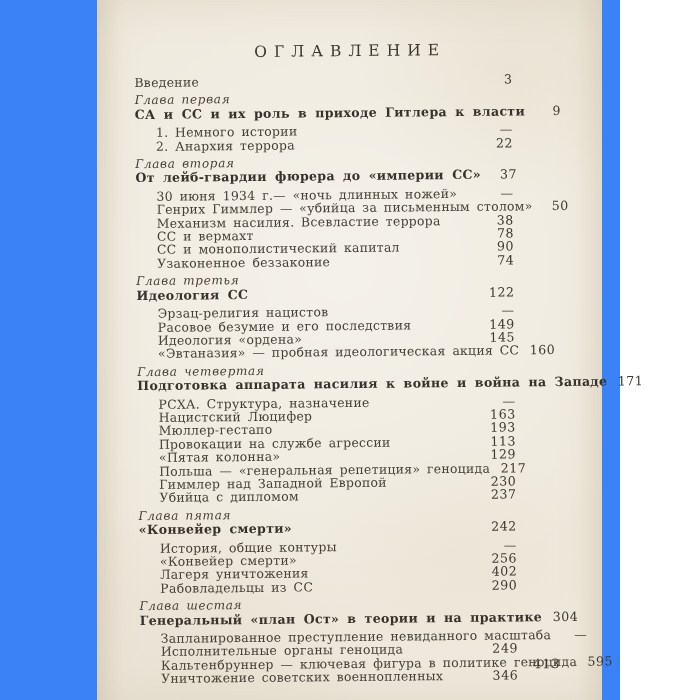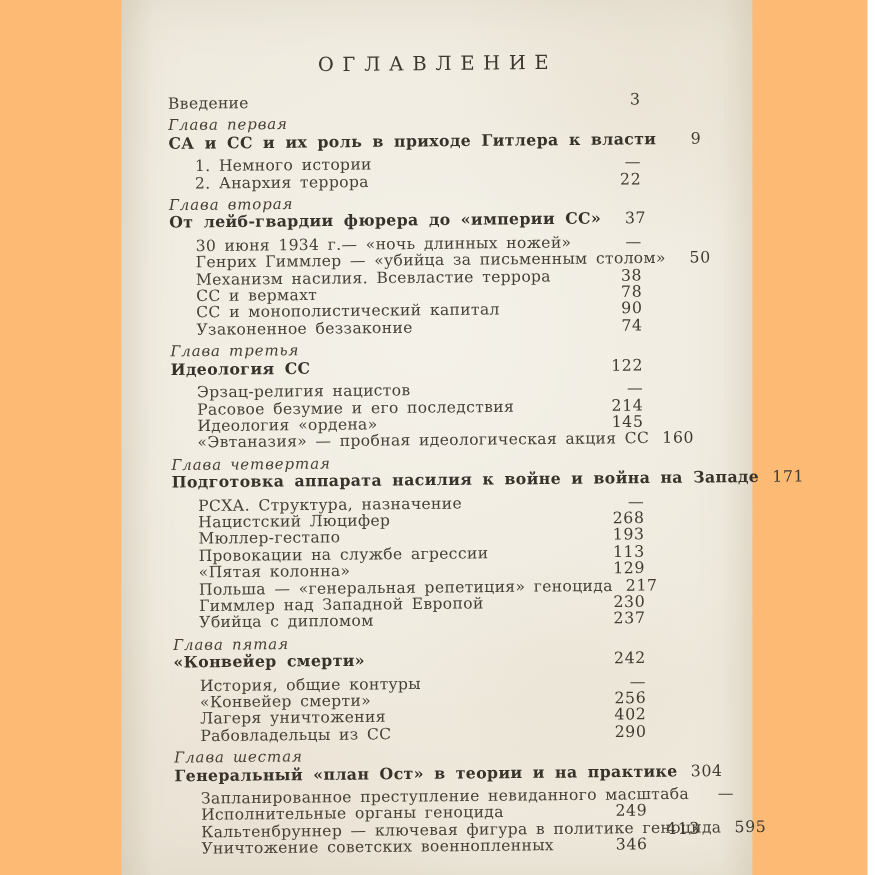--- a/index.html
+++ b/index.html
@@ -6,23 +6,23 @@
     margin: 0;
     padding: 0;
     width: 700px;
     height: 700px;
     overflow: hidden;
     background: #ffffff;
     font-family: "DejaVu Serif", "Liberation Serif", serif;
   }
   .stage {
     position: relative;
-    width: 694px;
+    width: 620px;
     height: 700px;
-    background: #fdba74;
+    background: #3b82f6;
   }
   
   .photo {
     position: absolute;
     left: 97px;
     top: 0;
     width: 505px;
     height: 700px;
     background:
       radial-gradient(120% 85% at 48% 38%, rgba(255,255,255,0.38), rgba(255,255,255,0) 60%),
@@ -173,21 +173,21 @@
               <span class="label">Идеология СС</span>
               <span class="pagenum">122</span>
             </div>
             <div class="items">
               <div class="row item">
                 <span class="label">Эрзац-религия нацистов</span>
                 <span class="pagenum">—</span>
               </div>
               <div class="row item">
                 <span class="label">Расовое безумие и его последствия</span>
-                <span class="pagenum">214</span>
+                <span class="pagenum">149</span>
               </div>
               <div class="row item">
                 <span class="label">Идеология «ордена»</span>
                 <span class="pagenum">145</span>
               </div>
               <div class="row item">
                 <span class="label">«Эвтаназия» — пробная идеологическая акция СС</span>
                 <span class="pagenum">160</span>
               </div>
             </div>
@@ -198,21 +198,21 @@
               <span class="label">Подготовка аппарата насилия к войне и война на Западе</span>
               <span class="pagenum">171</span>
             </div>
             <div class="items">
               <div class="row item">
                 <span class="label">РСХА. Структура, назначение</span>
                 <span class="pagenum">—</span>
               </div>
               <div class="row item">
                 <span class="label">Нацистский Люцифер</span>
-                <span class="pagenum">268</span>
+                <span class="pagenum">163</span>
               </div>
               <div class="row item">
                 <span class="label">Мюллер-гестапо</span>
                 <span class="pagenum">193</span>
               </div>
               <div class="row item">
                 <span class="label">Провокации на службе агрессии</span>
                 <span class="pagenum">113</span>
               </div>
               <div class="row item">

